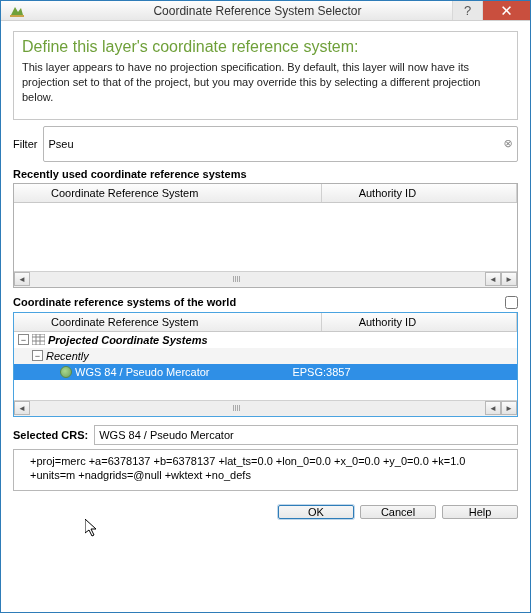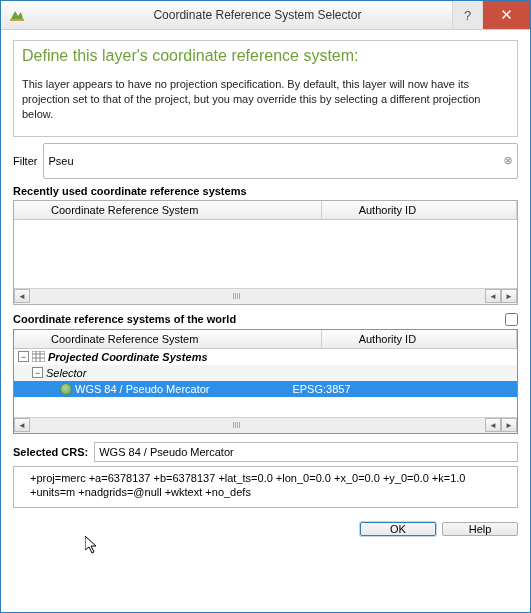--- a/index.html
+++ b/index.html
@@ -6,21 +6,21 @@
     body {
       font-family: "Segoe UI", Tahoma, sans-serif;
       font-size: 11px;
       background: #fff;
       width: 531px;
       height: 613px;
       overflow: hidden;
       border: 1px solid #2e7cb8;
     }
     .titlebar {
-      height: 29px;
+      height: 20px;
       background: linear-gradient(to bottom, #fdfdfd, #e8e8e8);
       display: flex;
       align-items: center;
       border-bottom: 1px solid #d0d0d0;
       position: relative;
     }
     .titlebar .app-icon {
       width: 16px; height: 16px;
       margin-left: 8px;
     }
@@ -54,21 +54,21 @@
       width: 48px;
       font-size: 15px;
     }
     .content {
       padding: 10px 12px 8px 12px;
     }
     .heading {
       color: #6fa03a;
       font-size: 16px;
       font-weight: normal;
-      margin-bottom: 12px;
+      margin-bottom: 4px;
     }
     .desc {
       font-size: 11px;
       color: #222;
       line-height: 1.35;
       margin-bottom: 4px;
     }
     .info-box {
       border: 1px solid #c8c8c8;
       background: #fff;
@@ -339,21 +339,21 @@
               </svg>
           </span>
           <span class="bold-italic">Projected Coordinate Systems</span>
         </div>
         <div class="col-auth"></div>
       </div>
       <div class="tree-row" style="background:#f4f4f4;">
         <div class="col-crs">
           <span class="tree-indent" style="width:14px"></span>
           <span class="tree-toggle">−</span>
-          <span class="italic">Selector</span>
+          <span class="italic">Recently</span>
         </div>
         <div class="col-auth"></div>
       </div>
       <div class="tree-row selected">
         <div class="col-crs">
           <span class="tree-indent" style="width:28px"></span>
           <span class="tree-toggle-empty"></span>
           <span class="globe-icon"></span>
           <span>WGS 84 / Pseudo Mercator</span>
         </div>
@@ -379,19 +379,20 @@
 
   <div class="selected-row">
     <label>Selected CRS:</label>
     <input class="selected-input" type="text" readonly="" value="WGS 84 / Pseudo Mercator" style="">
   </div>
 
   <div class="proj-box">+proj=merc +a=6378137 +b=6378137 +lat_ts=0.0 +lon_0=0.0 +x_0=0.0 +y_0=0.0 +k=1.0 +units=m +nadgrids=@null +wktext +no_defs</div>
 
   <div class="button-row" style="position:relative;">
     <button class="btn primary">OK</button>
+    <button class="btn">Cancel</button>
     <button class="btn">Help</button>
     <svg class="cursor" style="left:72px;top:14px;" width="16" height="20" viewBox="0 0 16 20">
         <path d="M0 0 L0 14 L4 11 L7 17 L9 16 L6 10 L11 10 Z" fill="#fff" stroke="#000" stroke-width="1"></path>
       </svg>
   </div>
 
 </div>
 
 </body></html>

